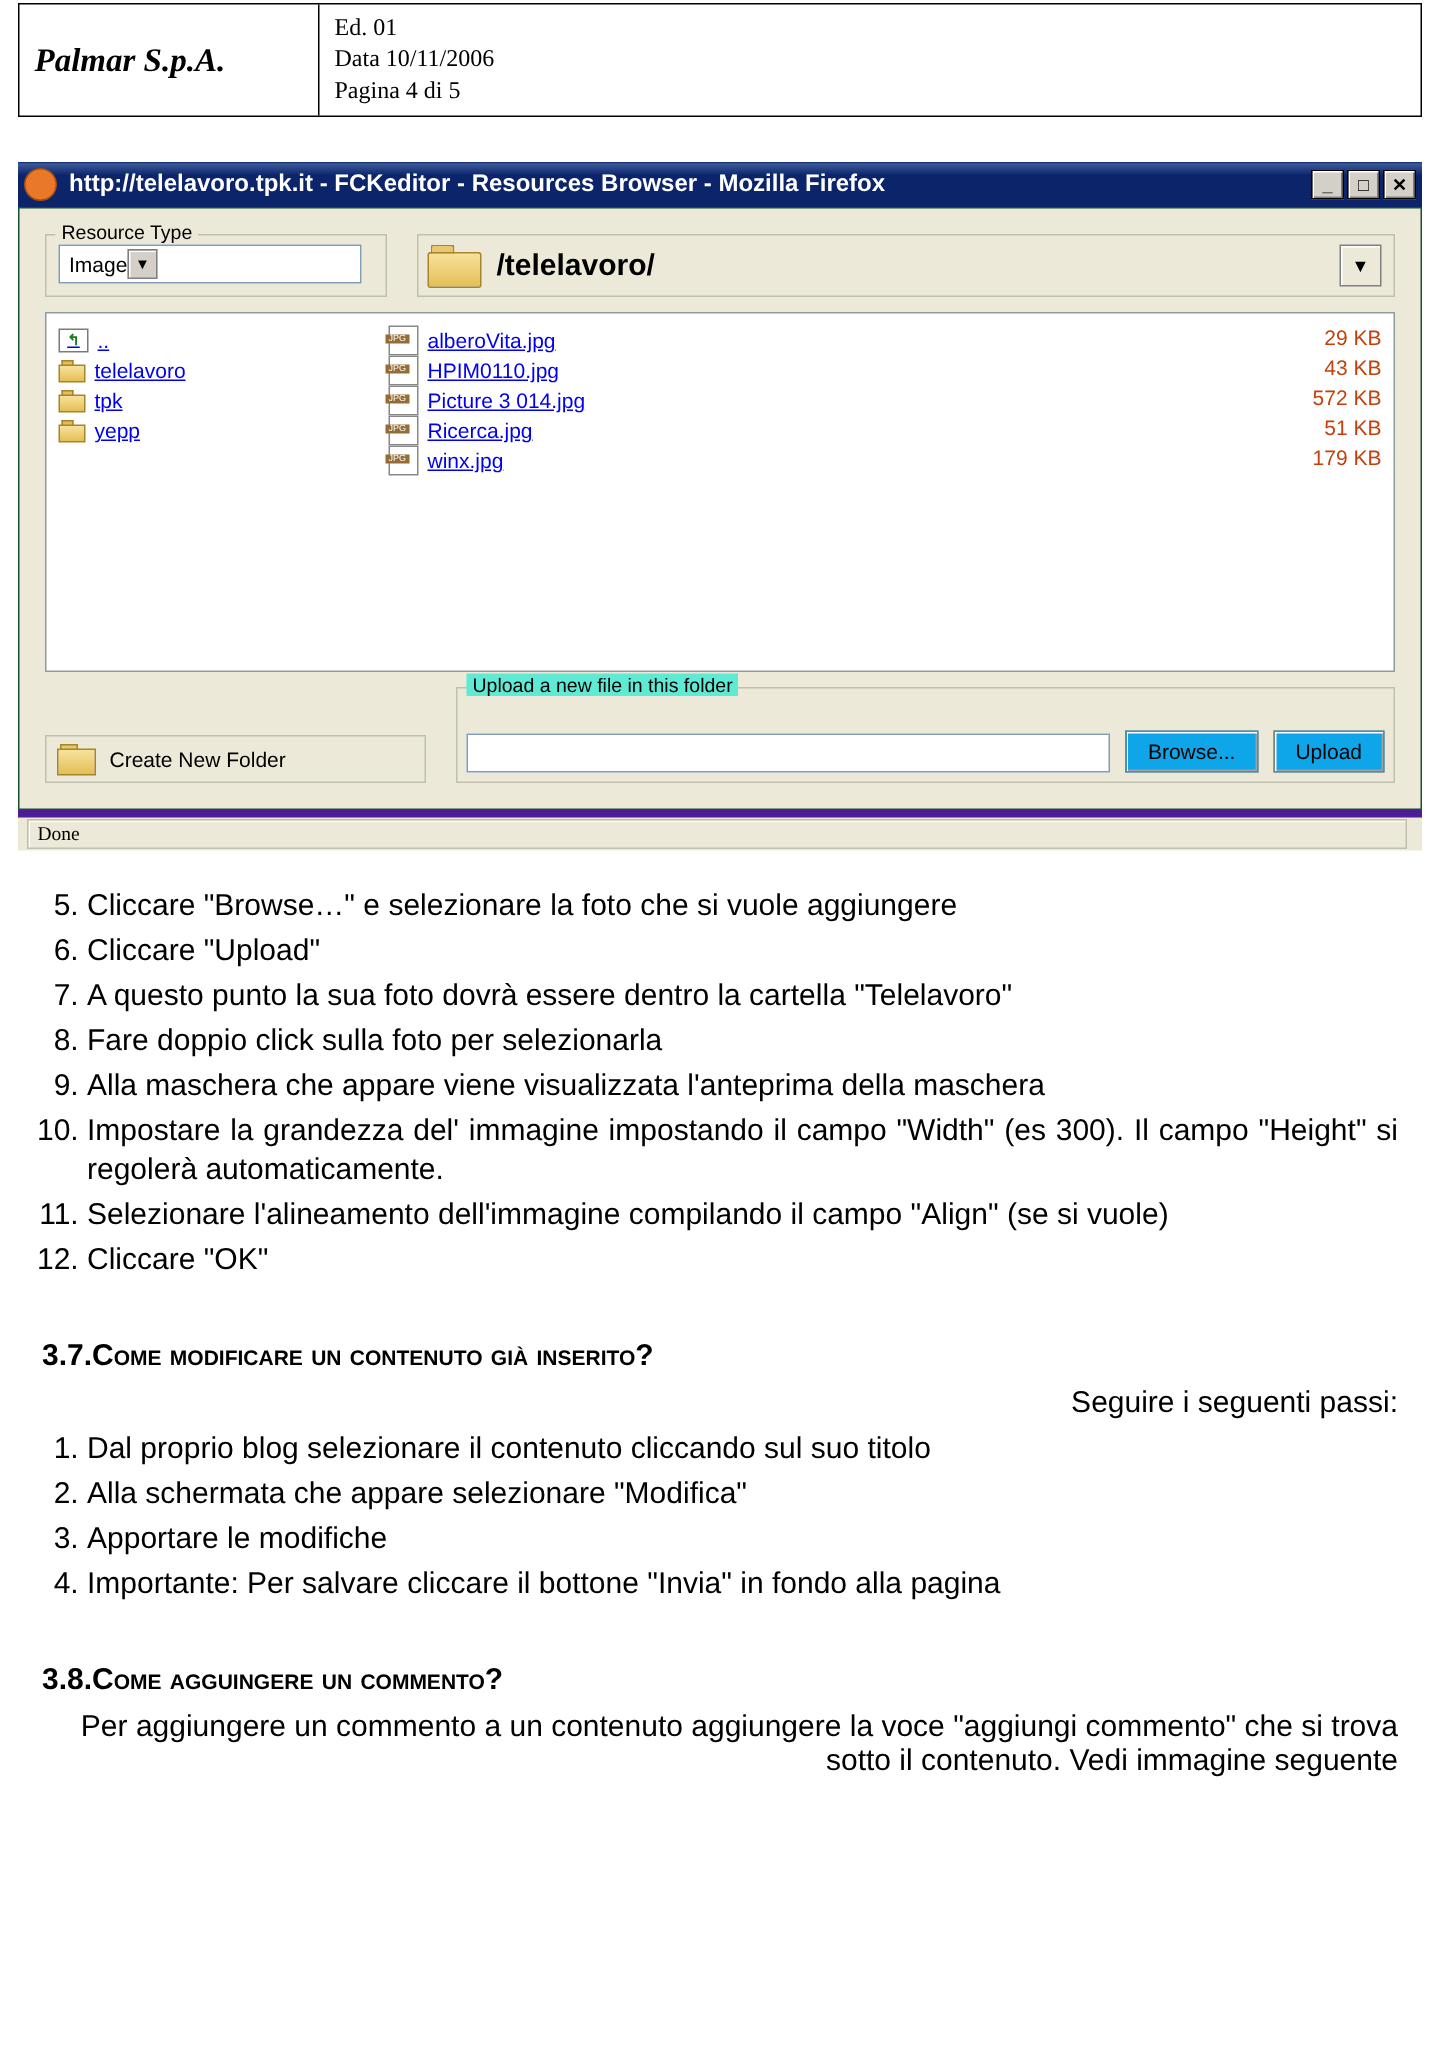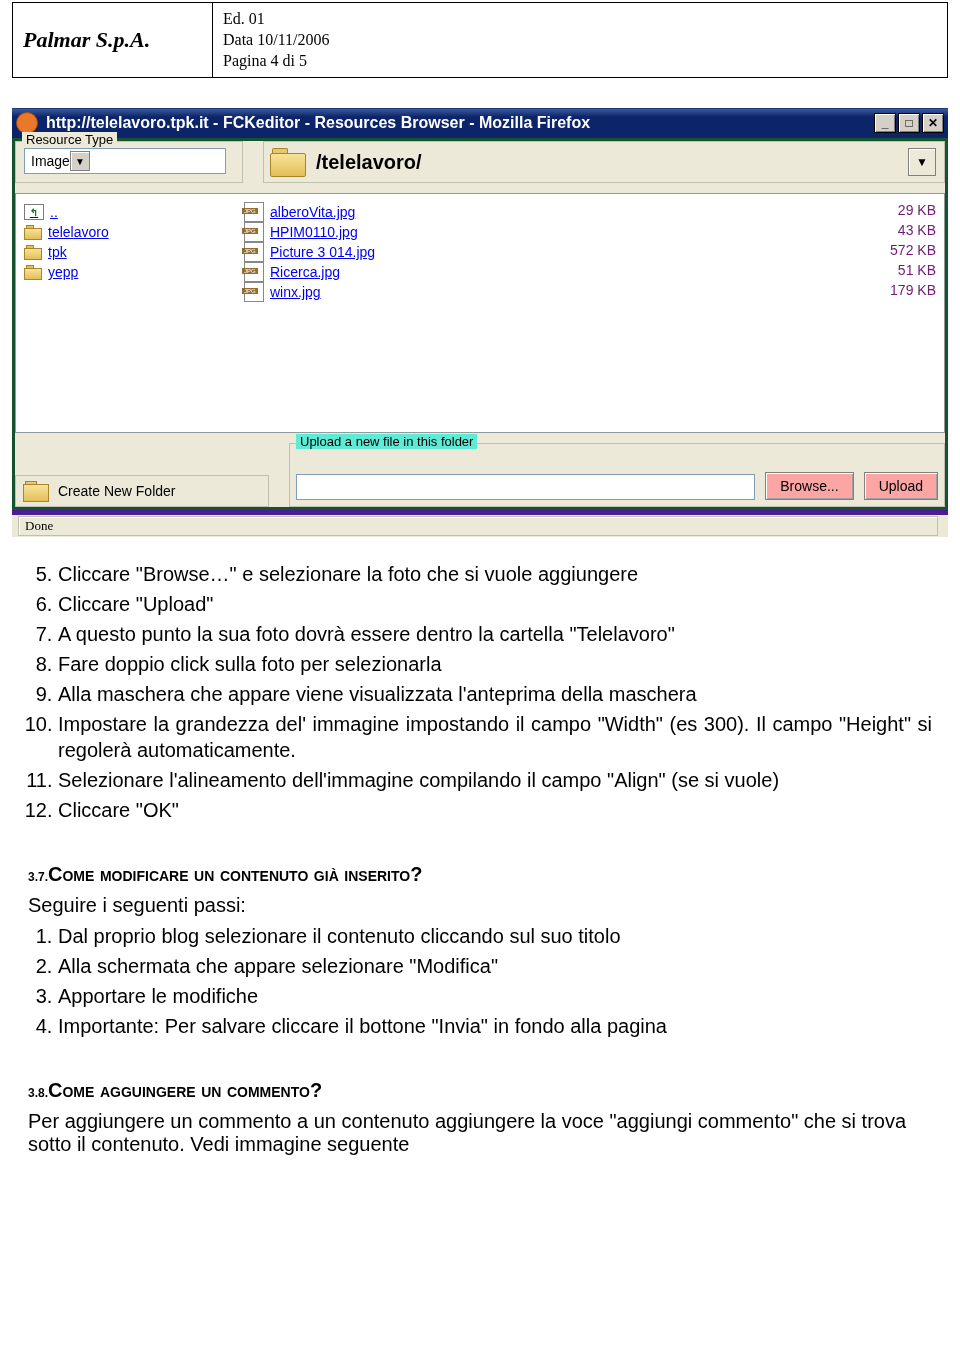--- a/index.html
+++ b/index.html
@@ -77,22 +77,22 @@
     box-shadow: inset 1px 1px #fff, inset -1px -1px #808080;
     margin-left: 2px;
     font-size: 12px;
     display: inline-flex;
     align-items: center; justify-content: center;
     font-family: Arial;
     color: #000;
   }
   .panel {
     background: #ece9d8;
-    border: 3px solid #14532d;
-    padding: 0;
+    border: 1px solid #14532d;
+    padding: 17px;
     font-family: Tahoma, Arial, sans-serif;
     font-size: 14px;
   }
   .top-row {
     display: flex;
     gap: 20px;
   }
   .fieldset {
     border: 1px solid #c0c0b0;
     padding: 6px 8px 8px 8px;
@@ -209,21 +209,21 @@
     position: absolute;
     left: -3px; top: 5px;
     background: #946d34;
     color: #fff;
     font-size: 6px;
     padding: 0 2px;
   }
   .size-cell {
     height: 20px;
     font-size: 14px;
-    color: #701a75;
+    color: #c2410c;
   }
   .bottom-row {
     margin-top: 10px;
     display: flex;
     gap: 20px;
   }
   .btn-group-left {
     border: 1px solid #c0c0b0;
     padding: 4px 6px;
     display: flex;
@@ -254,21 +254,21 @@
     font-size: 13px;
   }
   .textin {
     flex: 1;
     height: 24px;
     background: #fff;
     border: 1px solid #7f9db9;
   }
   .winbutton {
     height: 26px;
-    background: #fca5a5;
+    background: #0ea5e9;
     border: 1px solid #808080;
     box-shadow: inset 1px 1px #fff, inset -1px -1px #a0a0a0;
     padding: 0 14px;
     font-size: 14px;
     display: inline-flex;
     align-items: center;
     cursor: pointer;
   }
   .statusbar {
     background: #ece9d8;
@@ -295,24 +295,24 @@
     font-size: 20px;
   }
   ol { margin: 0 0 0 0; padding: 0 0 0 30px; }
   ol li { margin: 4px 0; line-height: 1.3; }
   .sub-ol { list-style-type: decimal; }
   .h3 {
     margin-top: 40px;
     margin-bottom: 8px;
     font-weight: bold;
   }
-  .h3-num { font-size: 12px; }
+  .h3-num { font-size: 20px; }
   .h3-text { font-variant: small-caps; }
   .justify { text-align: justify; }
-  .intro { margin: 6px 0; }
+  .intro { margin: 6px 0; text-align: right; }
 </style>
 </head>
 <body>
 
 <div class="doc-header">
   <div class="cell cell-left">Palmar S.p.A.</div>
   <div class="cell cell-right last">
     <div>Ed. 01</div>
     <div>Data 10/11/2006</div>
     <div>Pagina 4 di 5</div>

